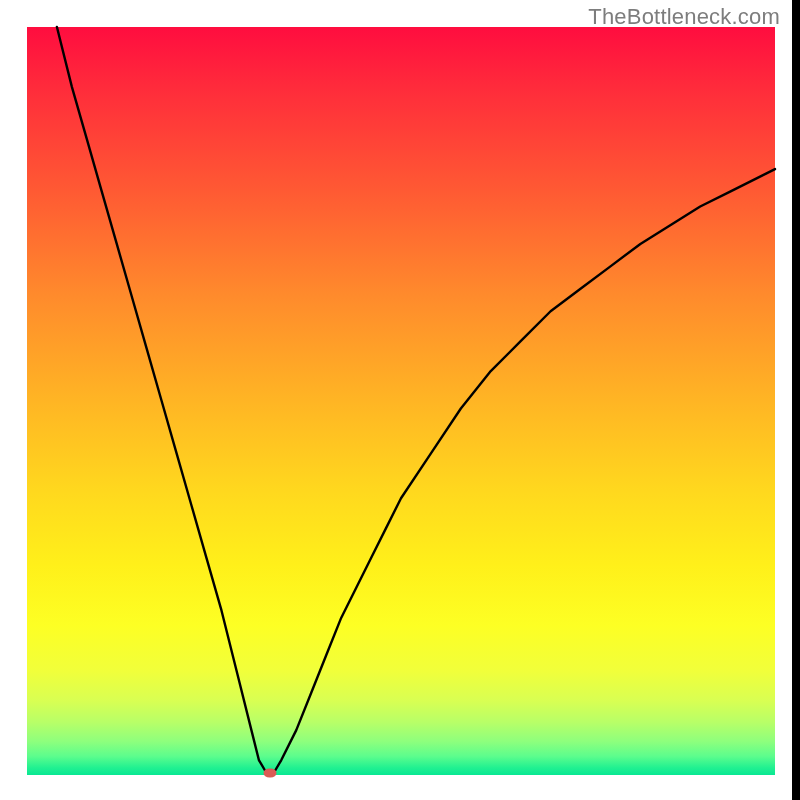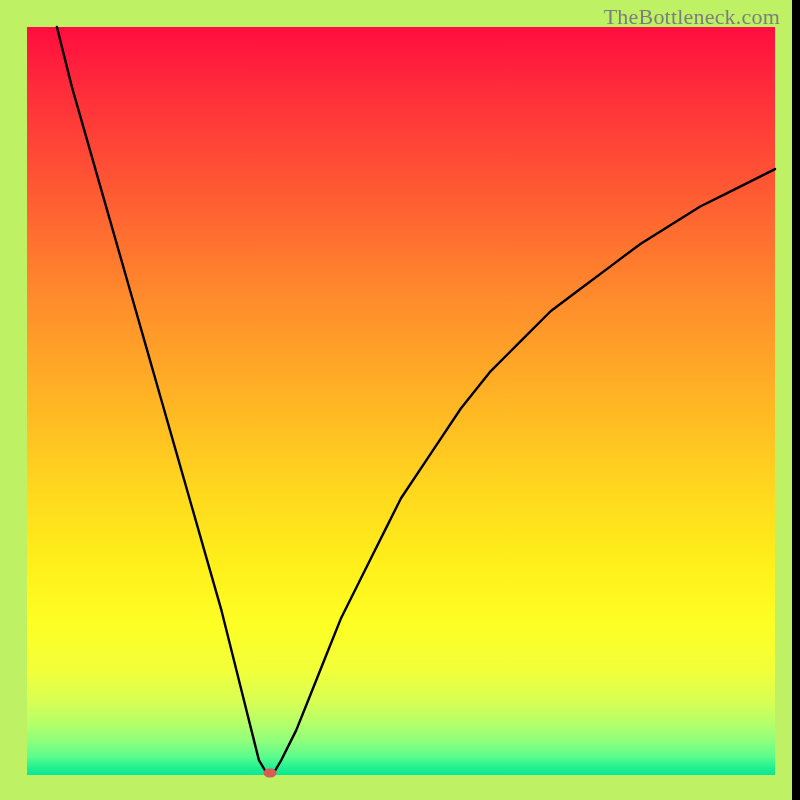--- a/index.html
+++ b/index.html
@@ -8,22 +8,21 @@
     width: 800px;
     height: 800px;
     background: #000;
     font-family: Arial, Helvetica, sans-serif;
     overflow: hidden;
   }
   .frame {
     position: relative;
     width: 792px;
     height: 800px;
-    background: #bef264;
-    font-family: Liberation Serif, serif;
+    background: #ffffff;
   }
   .plot-area {
     position: absolute;
     left: 27px;
     top: 27px;
     width: 748px;
     height: 748px;
     
     background: linear-gradient(
       to bottom,

